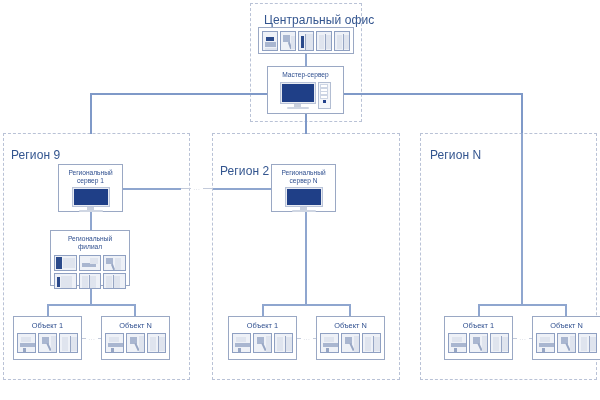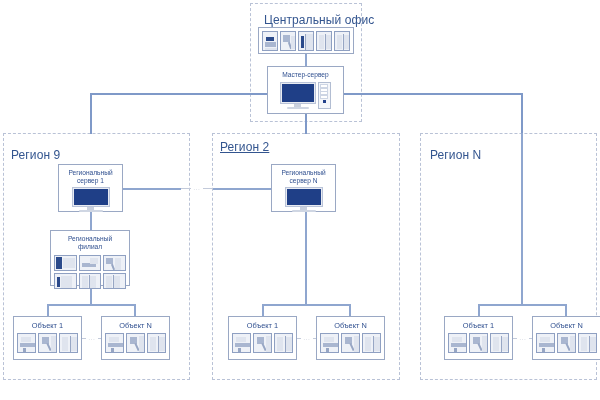--- a/index.html
+++ b/index.html
@@ -277,21 +277,21 @@
       </div>
       <div class="tile" style="width:19px;height:20px;">
         <div class="lt" style="left:2px;top:3px;width:6px;height:14px;"></div>
         <div class="lt" style="left:11px;top:3px;width:6px;height:14px;"></div>
         <div class="ln2" style="left:9.5px;top:2px;width:1px;height:16px;"></div>
       </div>
     </div>
   </div>
 
   <div class="zone" style="left:212px; top:133px; width:188px; height:247px;"></div>
-  <div class="zone-label" style="left:220px; top:140px;text-decoration:underline;">Регион 2</div>
+  <div class="zone-label" style="left:220px; top:164px;">Регион 2</div>
 
   <div class="node" style="left:271px; top:164px; width:65px; height:48px;">
     <div class="node-title">Региональный
 сервер N</div>
     <div class="srv" style="padding-top:2px;">
       <div class="monitor" style="width:36px;">
         <div class="screen" style="height:18px;"></div>
         <div class="neck"></div>
         <div class="base" style="width:24px;margin:0 auto;"></div>
       </div>

